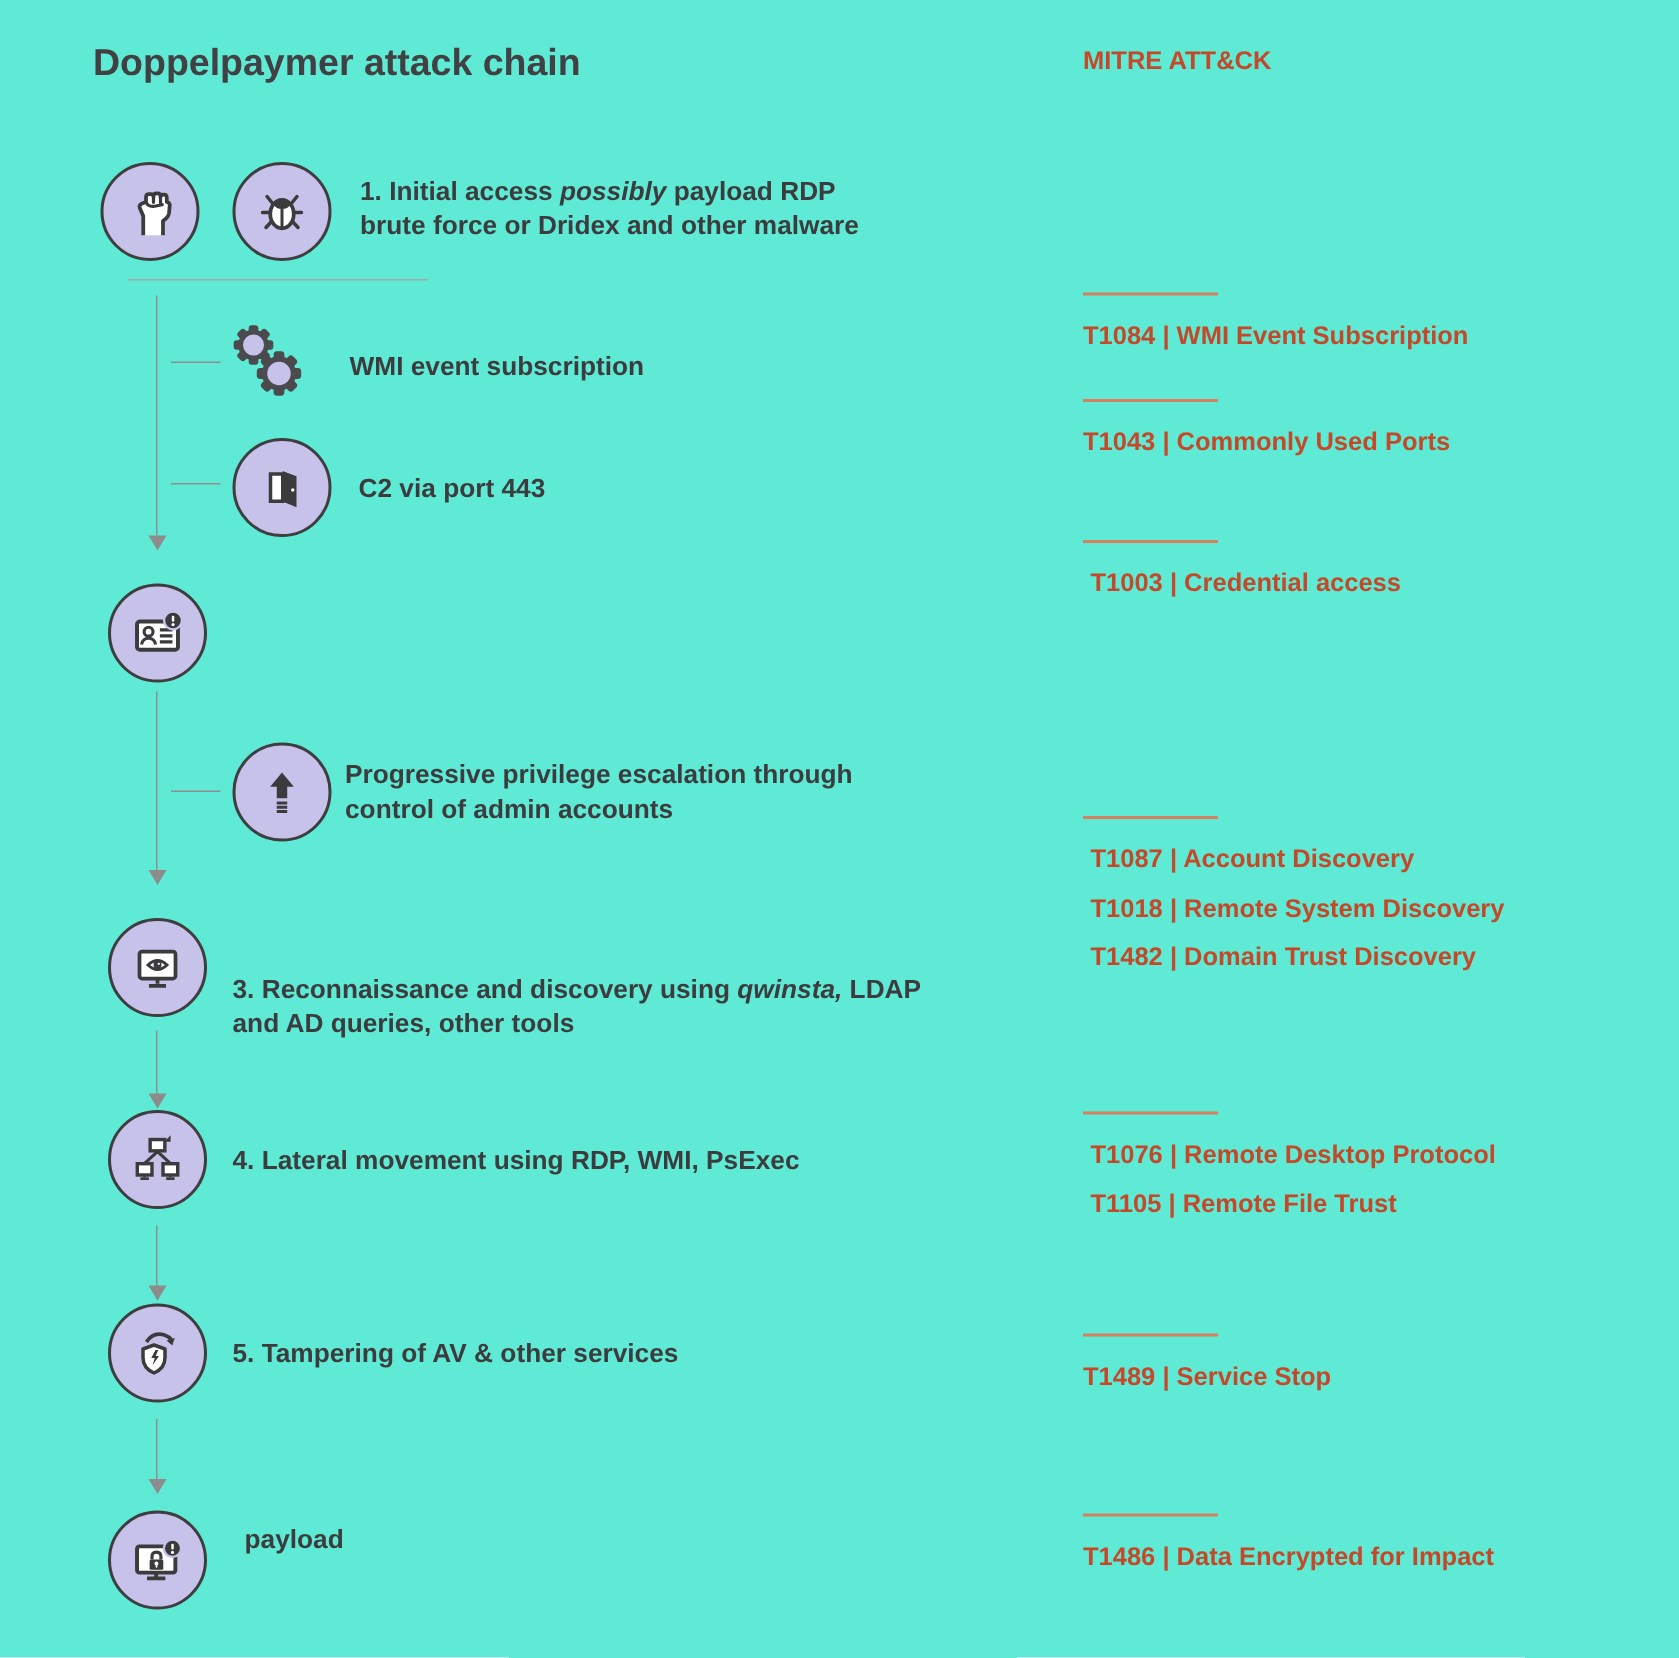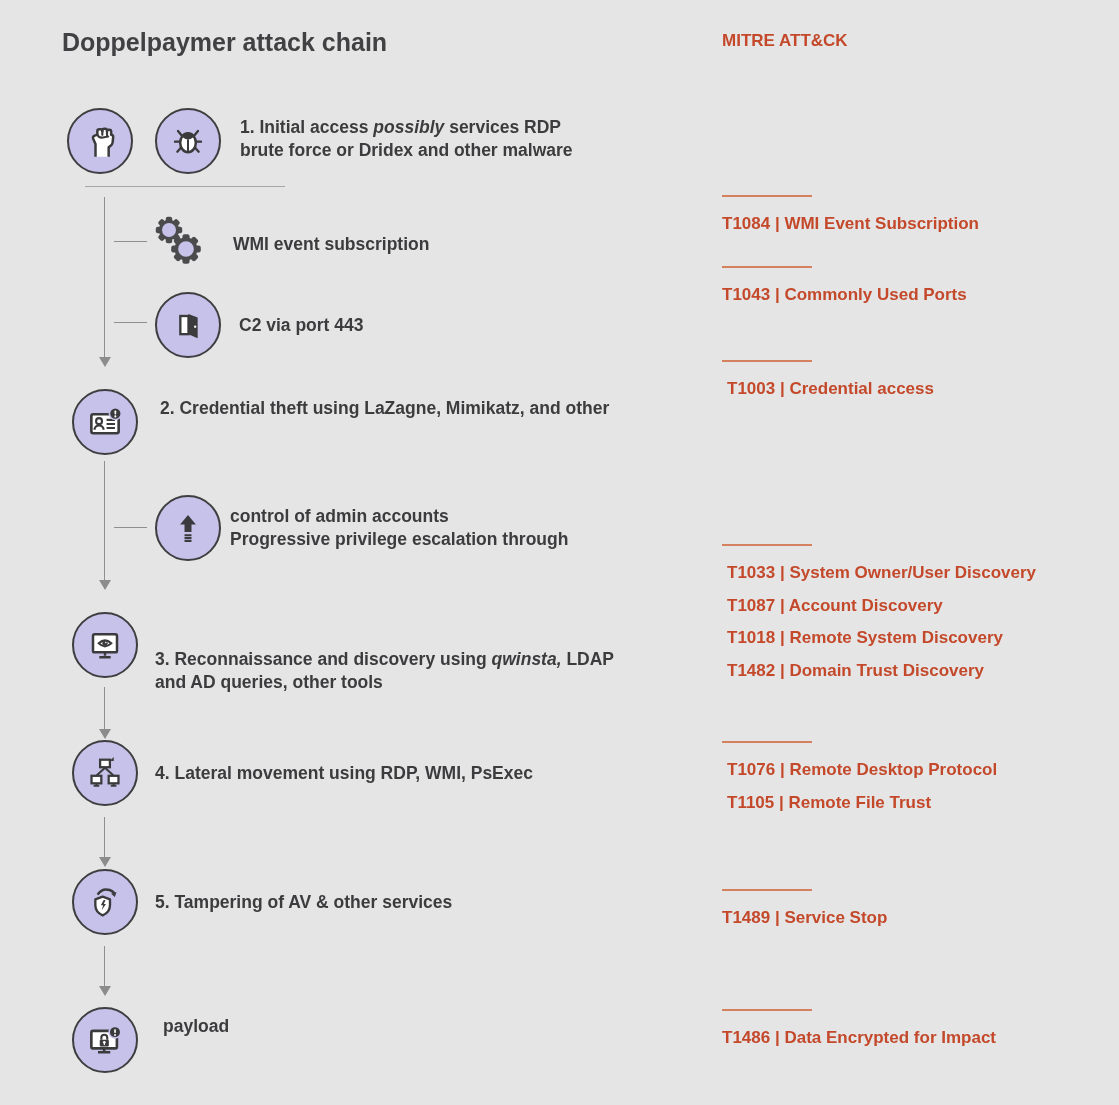--- a/index.html
+++ b/index.html
@@ -1,17 +1,17 @@
 <!DOCTYPE html>
 <html><head>
 <meta charset="utf-8">
 <style>
   html,body{margin:0;padding:0;background:#fff;}
   .canvas{
-    position:relative;width:1119px;height:1105px;background:#e5e5e5;
+    position:relative;width:1119px;height:1105px;background:#5eead4;
     font-family:"Liberation Sans",sans-serif;overflow:hidden;color:#3C3C3E;
   }
   .title{position:absolute;left:62px;top:28px;font-size:25px;font-weight:700;color:#414144;}
   .mitre-header{position:absolute;left:722px;top:31px;font-size:17px;font-weight:700;color:#C4492B;}
 
   
   .circ{
     position:absolute;width:66px;height:66px;border-radius:50%;
     background:#C7C2EA;border:2.5px solid #3E3E40;box-sizing:border-box;
     display:flex;align-items:center;justify-content:center;
@@ -59,21 +59,21 @@
         <path d="M8.1 8.6 L6 6 M15.9 8.6 L18 6"></path>
         <path d="M7.4 12.4 H4.2 M16.6 12.4 H19.8"></path>
         <path d="M8 15.8 L5.6 18.4 M16 15.8 L18.4 18.4"></path>
       </g>
       <ellipse cx="12" cy="13" rx="4.7" ry="5.7" fill="#ffffff" stroke="#3B3B3D" stroke-width="1.5"></ellipse>
       <path d="M8.7 9.3 Q12 4.6 15.3 9.3 Q14.4 11 12 11 Q9.6 11 8.7 9.3 Z" fill="#3B3B3D"></path>
       <path d="M12 11 V18.4" stroke="#3B3B3D" stroke-width="1.2"></path>
     </svg>
   </div>
   <div class="stext" style="left:240px;top:116px">
-    <div><span>1. Initial access </span><i>possibly</i><span> services RDP</span></div>
+    <div><span>1. Initial access </span><i>possibly</i><span> payload RDP</span></div>
     <div>brute force or Dridex and other malware</div>
   </div>
 
   <div class="sep" style="left:85px;top:186px;width:200px"></div>
 
   <div class="vline" style="left:104px;top:197px;height:160px"></div>
   <div class="ahead" style="left:99px;top:357px"></div>
 
   <div class="hline" style="left:114px;top:241px;width:33px"></div>
   <svg style="position:absolute;left:150px;top:214px" width="58" height="54" viewBox="0 0 29 27">
@@ -113,36 +113,35 @@
       <rect x="4.2" y="7.6" width="15.6" height="10.8" rx="1.1" fill="#ffffff" stroke="#3B3B3D" stroke-width="1.5"></rect>
       <circle cx="8.6" cy="11.5" r="1.7" fill="none" stroke="#3B3B3D" stroke-width="1.2"></circle>
       <path d="M5.9 16.4 Q6.4 14 8.6 14 Q10.8 14 11.3 16.4" fill="none" stroke="#3B3B3D" stroke-width="1.2"></path>
       <path d="M12.9 10.8 H17.7 M12.9 13.1 H17.7 M12.9 15.4 H17.7" stroke="#3B3B3D" stroke-width="1.2"></path>
       <circle cx="17.9" cy="7.2" r="3.4" fill="#3B3B3D" stroke="#C7C2EA" stroke-width="0.9"></circle>
       <rect x="17.45" y="5.4" width="0.95" height="2.3" rx="0.4" fill="#ffffff"></rect>
       <circle cx="17.92" cy="8.8" r="0.6" fill="#ffffff"></circle>
     </svg>
   </div>
   <div class="stext" style="left:160px;top:397px">
-    <div>2. Credential theft using LaZagne, Mimikatz, and other</div>
   </div>
 
   <div class="vline" style="left:104px;top:461px;height:119px"></div>
   <div class="ahead" style="left:99px;top:580px"></div>
 
   <div class="hline" style="left:114px;top:527px;width:33px"></div>
   <div class="circ" style="left:155px;top:495px">
     <svg width="38" height="38" viewBox="0 0 24 24">
       <path d="M12 3.8 L17 9.8 H14.2 V14.6 H9.8 V9.8 H7 Z" fill="#3B3B3D"></path>
       <path d="M9.8 16.6 H14.2 M9.8 18.4 H14.2 M9.8 20.2 H14.2" stroke="#3B3B3D" stroke-width="1.3"></path>
     </svg>
   </div>
   <div class="stext" style="left:230px;top:505px">
+    <div>Progressive privilege escalation through</div>
     <div>control of admin accounts</div>
-    <div>Progressive privilege escalation through</div>
   </div>
 
   <div class="circ" style="left:72px;top:612px">
     <svg width="40" height="40" viewBox="0 0 24 24">
       <rect x="4.8" y="5.6" width="14.4" height="10.8" rx="1" fill="#ffffff" stroke="#3B3B3D" stroke-width="1.5"></rect>
       <path d="M12 16.4 V18.5 M8.6 19.3 H15.4" stroke="#3B3B3D" stroke-width="1.5"></path>
       <path d="M8.2 11 Q12 7.4 15.8 11 Q12 14.6 8.2 11 Z" fill="none" stroke="#3B3B3D" stroke-width="1.2"></path>
       <circle cx="12" cy="11" r="1.6" fill="#3B3B3D"></circle>
       <circle cx="12.5" cy="10.5" r="0.45" fill="#ffffff"></circle>
     </svg>
@@ -211,21 +210,20 @@
     <div class="mentry">T1043 | Commonly Used Ports</div>
   </div>
 
   <div class="mgroup ind" style="top:360px">
     <div class="mdiv"></div>
     <div class="mentry">T1003 | Credential access</div>
   </div>
 
   <div class="mgroup ind" style="top:544px">
     <div class="mdiv"></div>
-    <div class="mentry">T1033 | System Owner/User Discovery</div>
     <div class="mentry">T1087 | Account Discovery</div>
     <div class="mentry">T1018 | Remote System Discovery</div>
     <div class="mentry">T1482 | Domain Trust Discovery</div>
   </div>
 
   <div class="mgroup ind" style="top:741px">
     <div class="mdiv"></div>
     <div class="mentry">T1076 | Remote Desktop Protocol</div>
     <div class="mentry">T1105 | Remote File Trust</div>
   </div>

